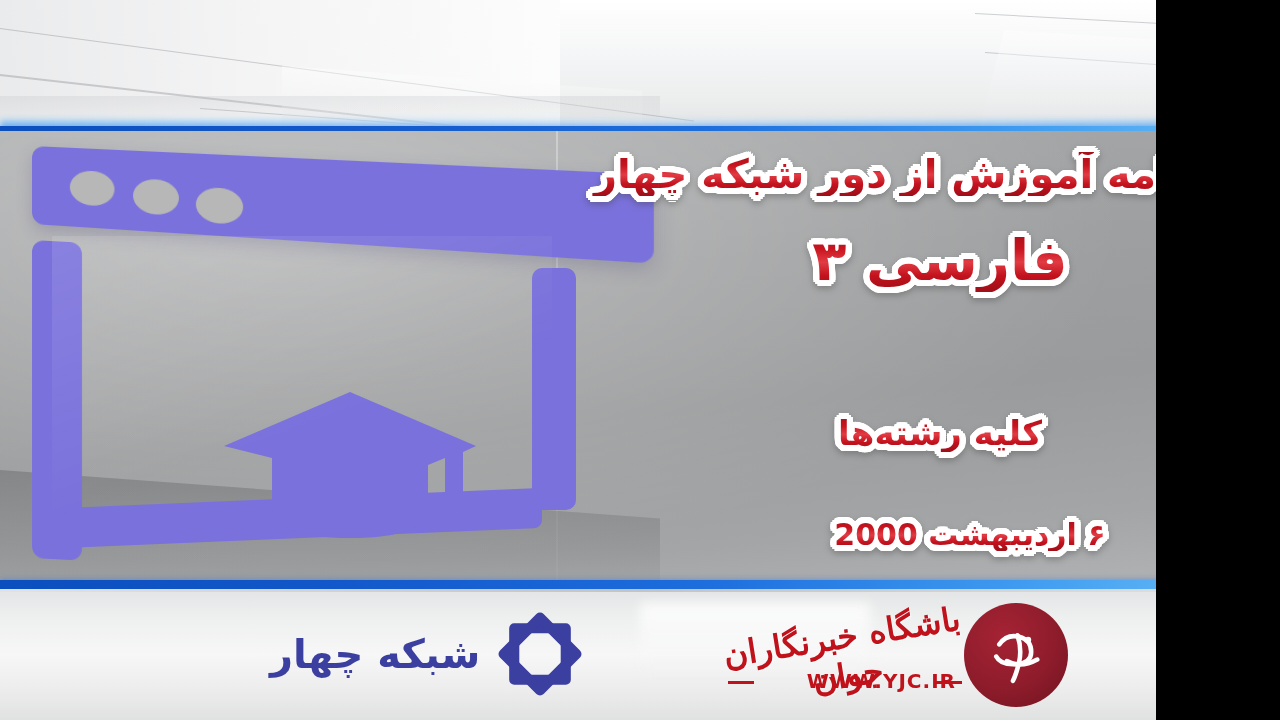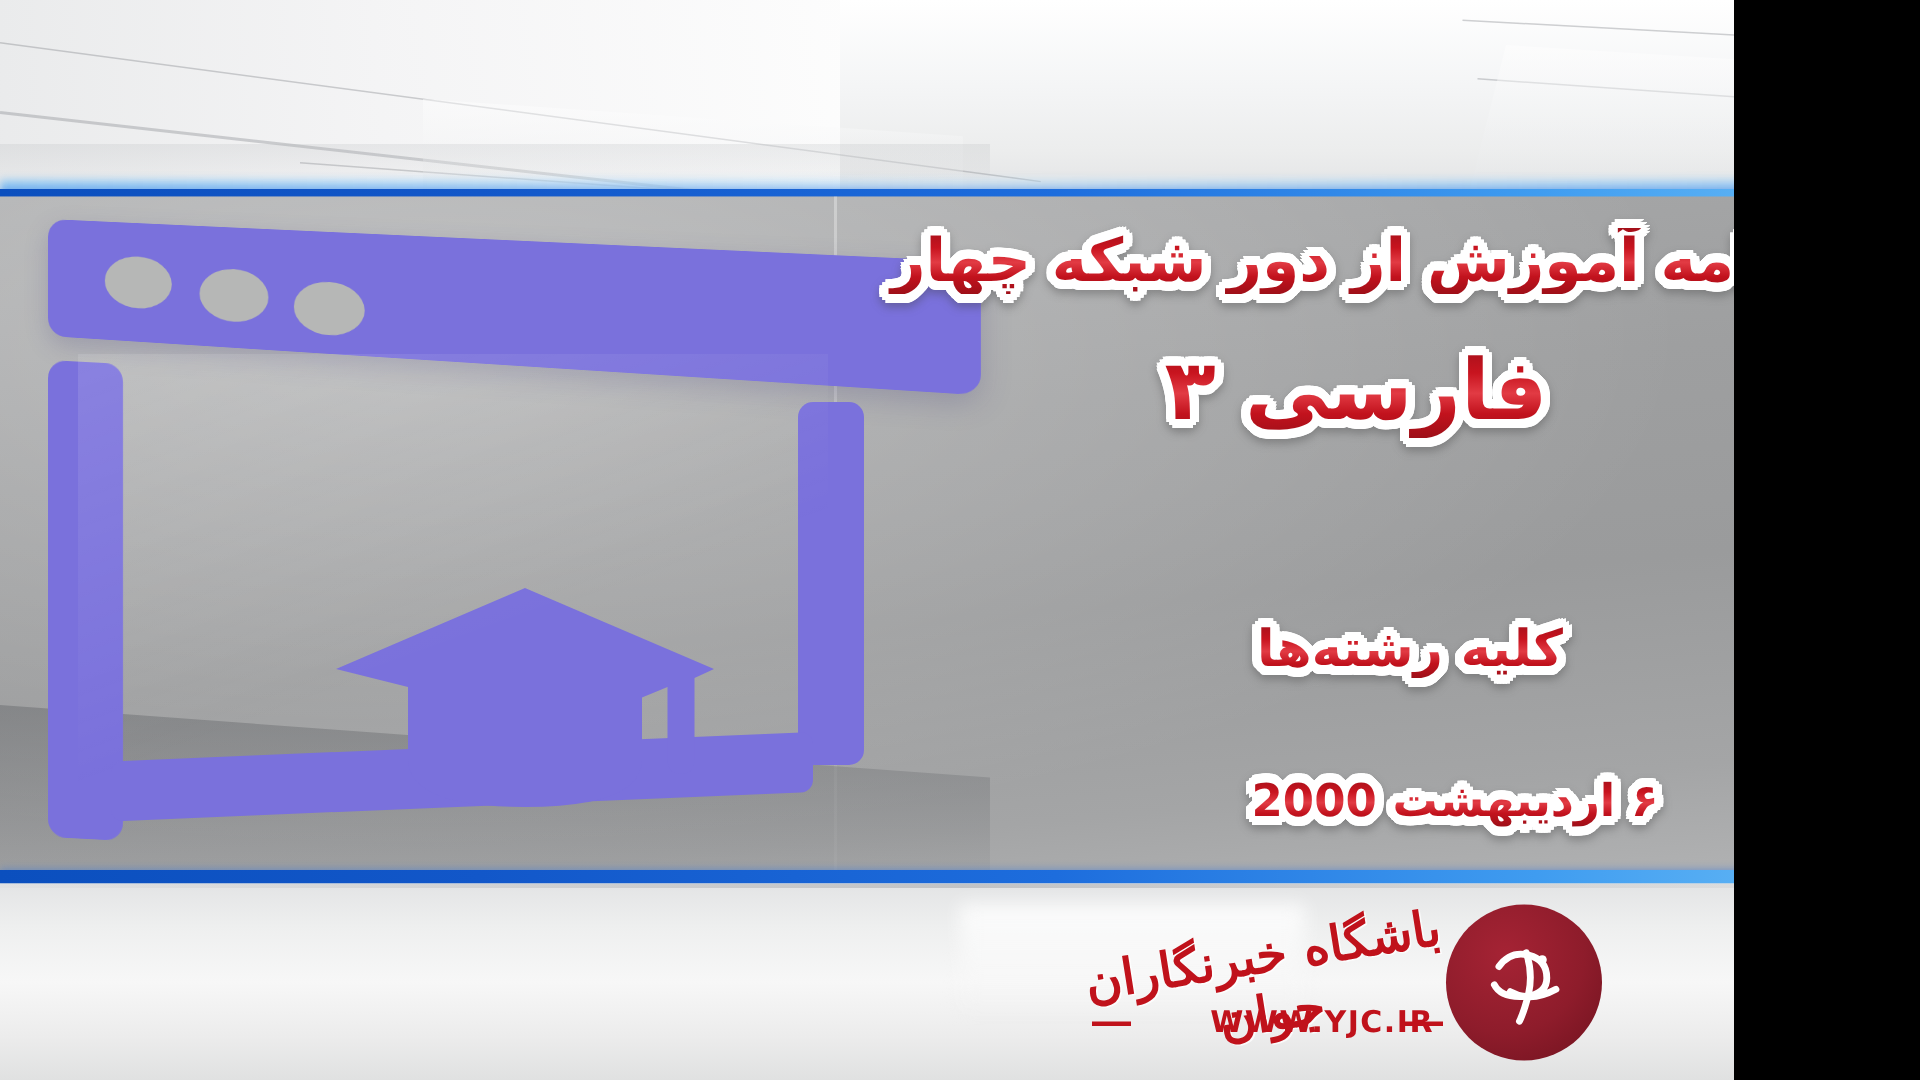--- a/index.html
+++ b/index.html
@@ -112,21 +112,21 @@
     text-shadow:none;
     filter:
       drop-shadow(0 0 0 #fff)
       drop-shadow(2px 0 0 #fff) drop-shadow(-2px 0 0 #fff)
       drop-shadow(0 2px 0 #fff) drop-shadow(0 -2px 0 #fff)
       drop-shadow(2px 2px 0 #fff) drop-shadow(-2px 2px 0 #fff)
       drop-shadow(2px -2px 0 #fff) drop-shadow(-2px -2px 0 #fff)
       drop-shadow(0 3px 3px rgba(60,60,60,.35));
   }
   .line-program{left:560px;top:152px;width:700px;font-size:40px;line-height:1.1;}
-  .line-subject{left:584px;top:230px;width:640px;font-size:56px;line-height:1.1;}
+  .line-subject{left:620px;top:230px;width:640px;font-size:56px;line-height:1.1;}
   .line-grade  {left:620px;top:335px;width:640px;font-size:50px;line-height:1.1;}
   .line-field  {left:620px;top:415px;width:640px;font-size:34px;line-height:1.1;}
   .line-date   {left:680px;top:518px;width:580px;font-size:30px;line-height:1.1;}
 
   
   .bottombar{
     position:absolute;left:0;top:589px;width:1280px;height:131px;
     background:linear-gradient(180deg,#e3e4e5 0%,#eeefef 22%,#f7f7f7 50%,#ececec 78%,#e0e1e1 100%);
     overflow:hidden;
   }
@@ -224,20 +224,31 @@
   <div class="txt line-date">۶ اردیبهشت 2000</div>
 
   <div class="blue-glow bottom"></div>
   <div class="blue-bar bottom"></div>
 
   <div class="bottombar">
     <div class="bb-edge"></div>
     <div class="bb-sheen"></div>
   </div>
 
+  <div class="net4">
+    <div class="net4-label">شبکه چهار</div>
+    <div class="star">
+      <svg viewBox="0 0 100 100" xmlns="http://www.w3.org/2000/svg">
+        <g fill="none" stroke="#3b3fa0" stroke-width="11" stroke-linejoin="round">
+          <rect x="22" y="22" width="56" height="56"></rect>
+          <rect x="22" y="22" width="56" height="56" transform="rotate(45 50 50)"></rect>
+        </g>
+      </svg>
+    </div>
+  </div>
 
   <div class="yjc">
     <div class="yjc-words">
       <div class="yjc-name">باشگاه خبرنگاران جوان</div>
       <div class="yjc-url">WWW.YJC.IR</div>
     </div>
     <div class="yjc-mark">
       <svg viewBox="0 0 100 100" xmlns="http://www.w3.org/2000/svg">
         <g fill="none" stroke="#ffffff" stroke-width="6" stroke-linecap="round" stroke-linejoin="round">
           <path d="M28 36 Q38 22 54 26 Q70 30 70 46 Q70 60 52 62 Q30 64 24 52"></path>

